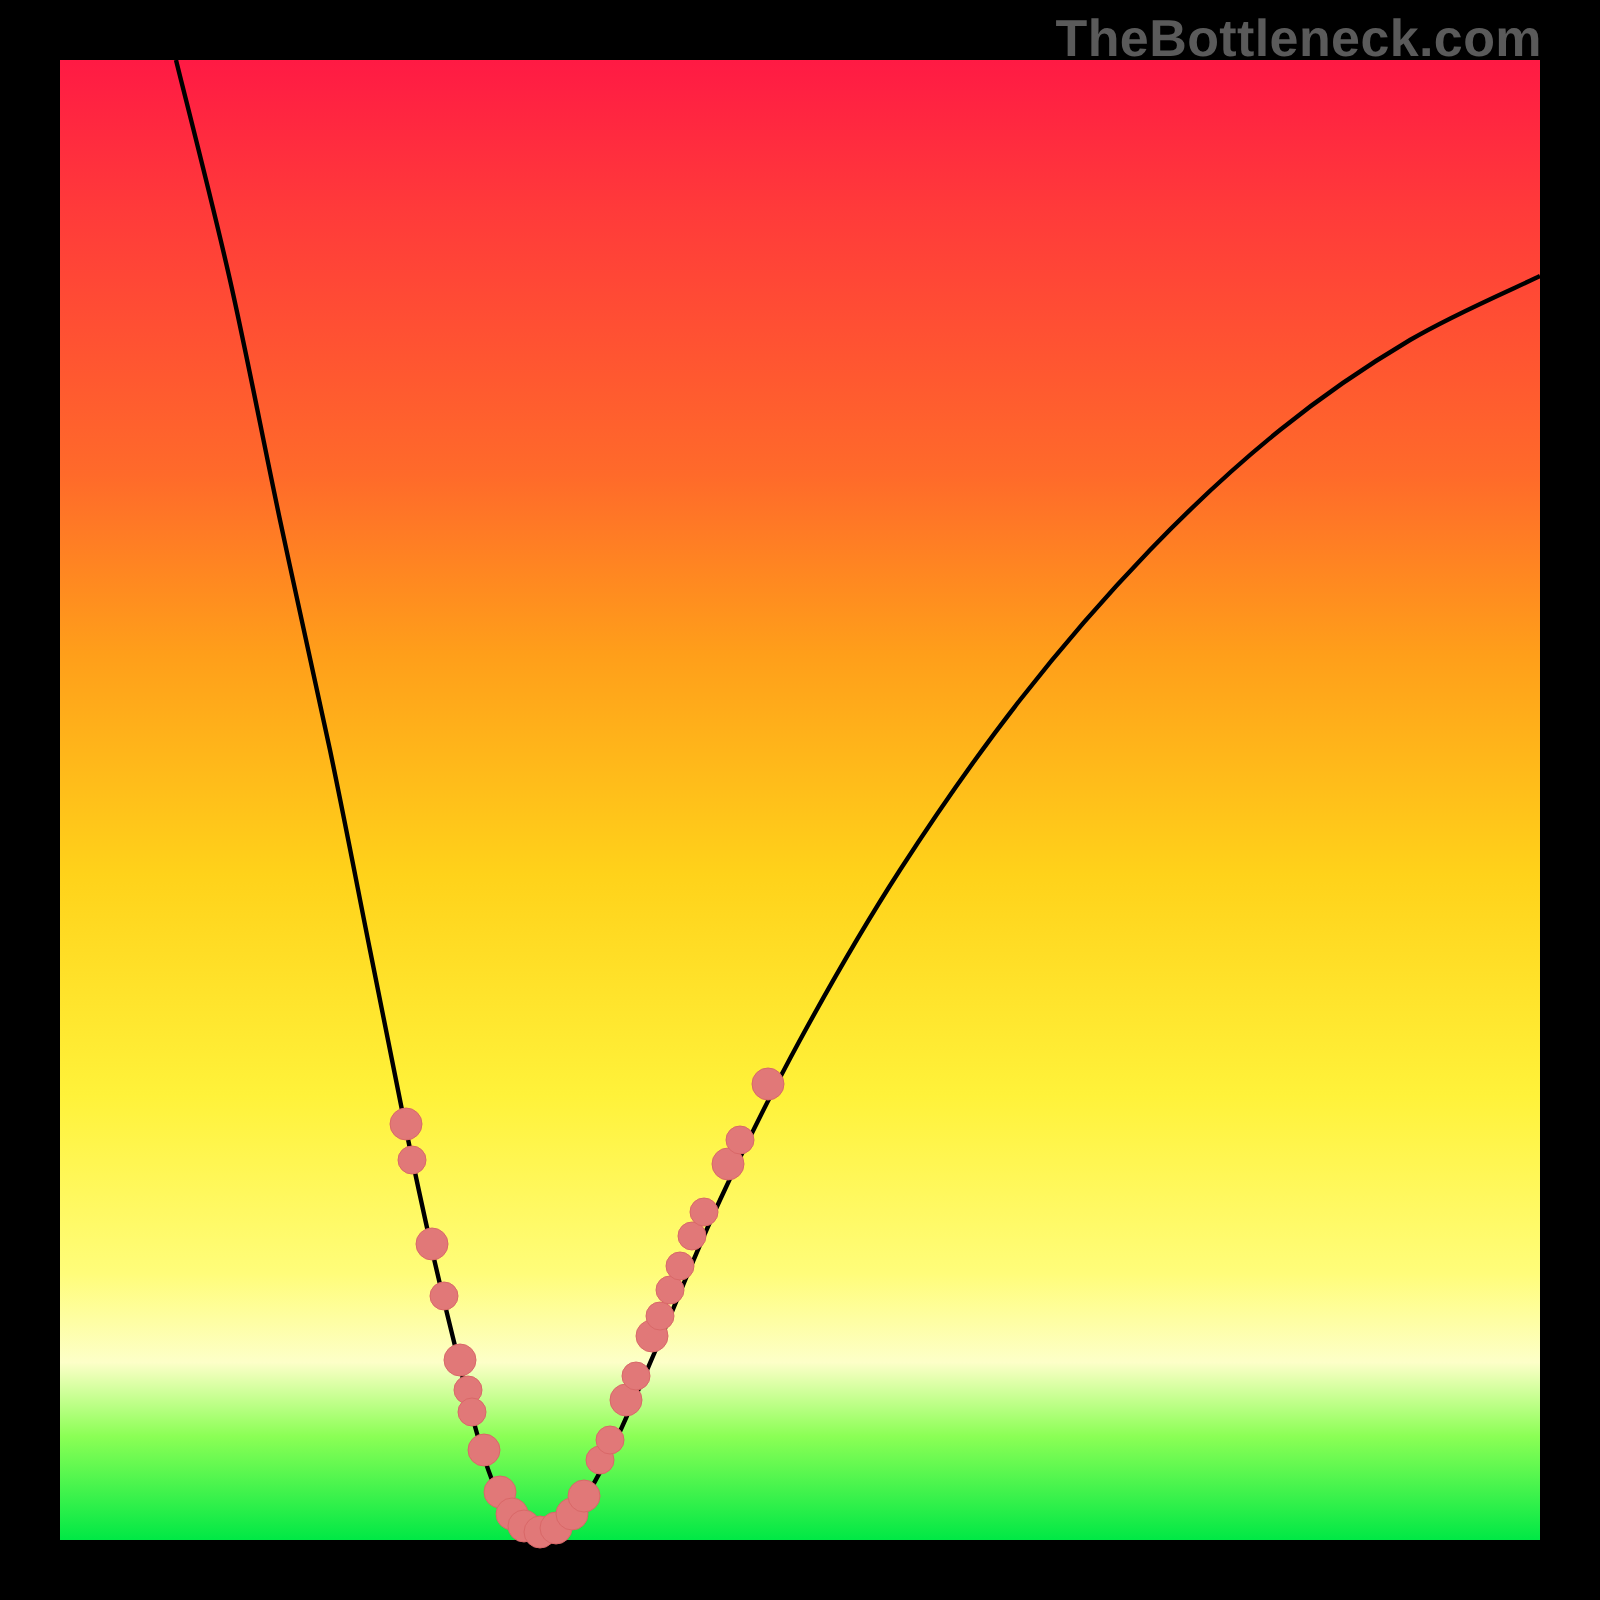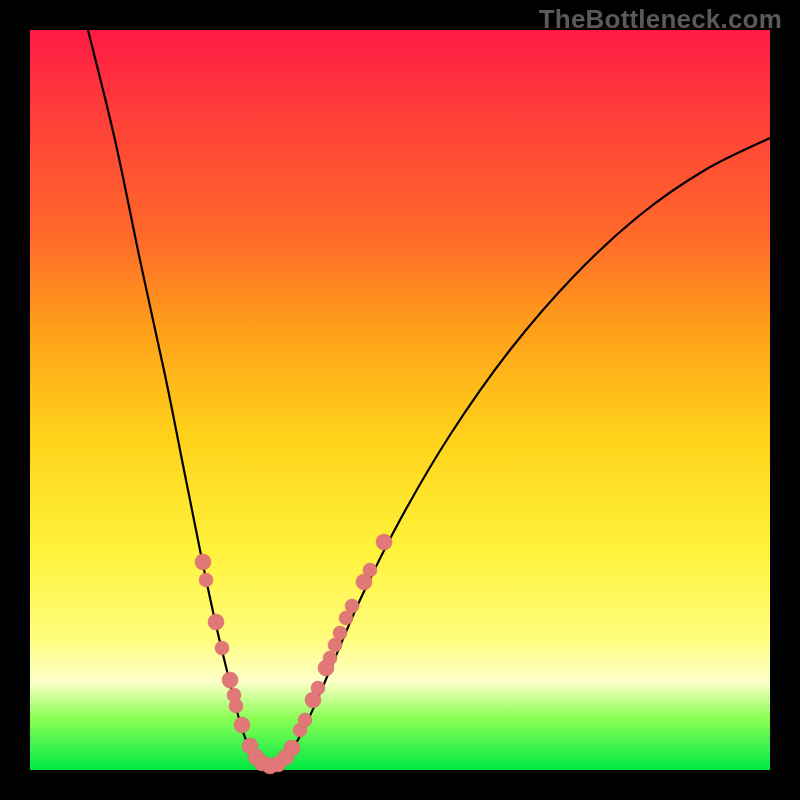--- a/index.html
+++ b/index.html
@@ -34,21 +34,21 @@
       #fff23a 70%,
       #fffd7a 82%,
       #fdffc8 88%,
       #8bff55 93%,
       #00e845 100%
     );
   }
   .watermark {
     position: absolute;
     top: 4px;
-    right: 18px;
+    right: 29px;
     color: #5a5a5a;
     font-size: 26px;
     font-weight: 600;
     letter-spacing: 0.2px;
     user-select: none;
   }
   svg.curve {
     position: absolute;
     left: 0;
     top: 0;

